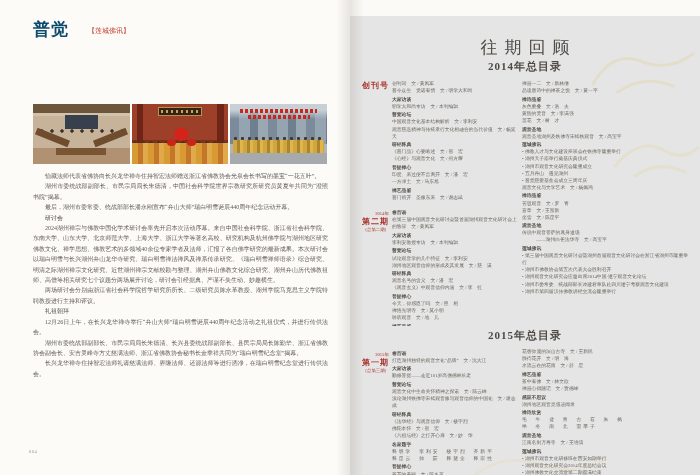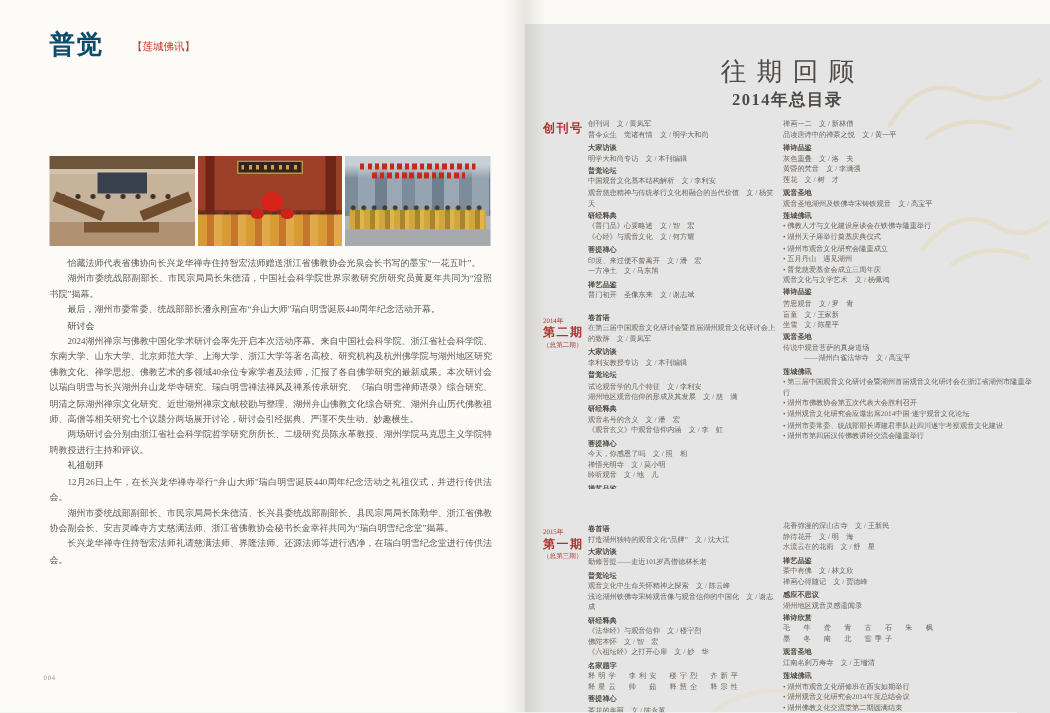--- a/index.html
+++ b/index.html
@@ -71,21 +71,21 @@
     font-size:11px;font-weight:bold;color:#4e4a45;letter-spacing:1px;}
 
   .cat{position:absolute;font-size:4.8px;line-height:7.1px;color:#6a655d;}
   #c14a{left:12px;top:64px;width:158px;height:246px;overflow:hidden;}
   #c14b{left:172px;top:64px;width:168px;height:246px;overflow:hidden;}
   #c15a{left:12px;top:332px;width:158px;height:140px;overflow:hidden;}
   #c15b{left:172px;top:332px;width:168px;height:140px;overflow:hidden;}
 
   .block{position:relative;padding-left:30px;}
   .block + .block{margin-top:8px;}
-  .block-label{position:absolute;left:0;top:1px;width:27px;text-align:left;color:#a8342c;font-family:Liberation Serif, serif;}
+  .block-label{position:absolute;left:0;top:1px;width:27px;text-align:right;color:#a8342c;font-family:Liberation Serif, serif;}
   .t-year{font-size:4.6px;}
   .t-issue{font-size:8px;font-weight:bold;letter-spacing:1px;margin:1px 0;}
   .t-sub{font-size:4.4px;}
   .t-head{font-weight:bold;color:#504b44;margin-top:1.5px;}
   .t-names{letter-spacing:2px;}
   .t-indent{padding-left:14px;}
   .t-bullet{}
 
   .cloud{position:absolute;pointer-events:none;opacity:.65;}
   .cloud.c1{right:2px;top:18px;}
@@ -232,20 +232,21 @@
         <div class="t-item">传说中观音菩萨的真身道场</div>
         <div class="t-indent">——湖州白雀法华寺　文 / 高宝平</div>
         <div class="t-head">莲城佛讯</div>
         <div class="t-bullet">• 第三届中国观音文化研讨会暨湖州首届观音文化研讨会在浙江省湖州市隆重举行</div>
         <div class="t-bullet">• 湖州市佛教协会第五次代表大会胜利召开</div>
         <div class="t-bullet">• 湖州观音文化研究会应邀出席2014中国·遂宁观音文化论坛</div>
         <div class="t-bullet">• 湖州市委常委、统战部部长谭建君率队赴四川遂宁考察观音文化建设</div>
         <div class="t-bullet">• 湖州市第四届汉传佛教讲经交流会隆重举行</div>
       </div>
 
+    <div class="rp-sub2">2015年总目录</div>
 
     <div class="cat" id="c15a">
       <div class="block">
         <div class="block-label">
             <div class="t-year">2015年</div>
             <div class="t-issue">第一期</div>
             <div class="t-sub">（总第三期）</div>
           </div>
         <div class="entries">
             <div class="t-head">卷首语</div>

